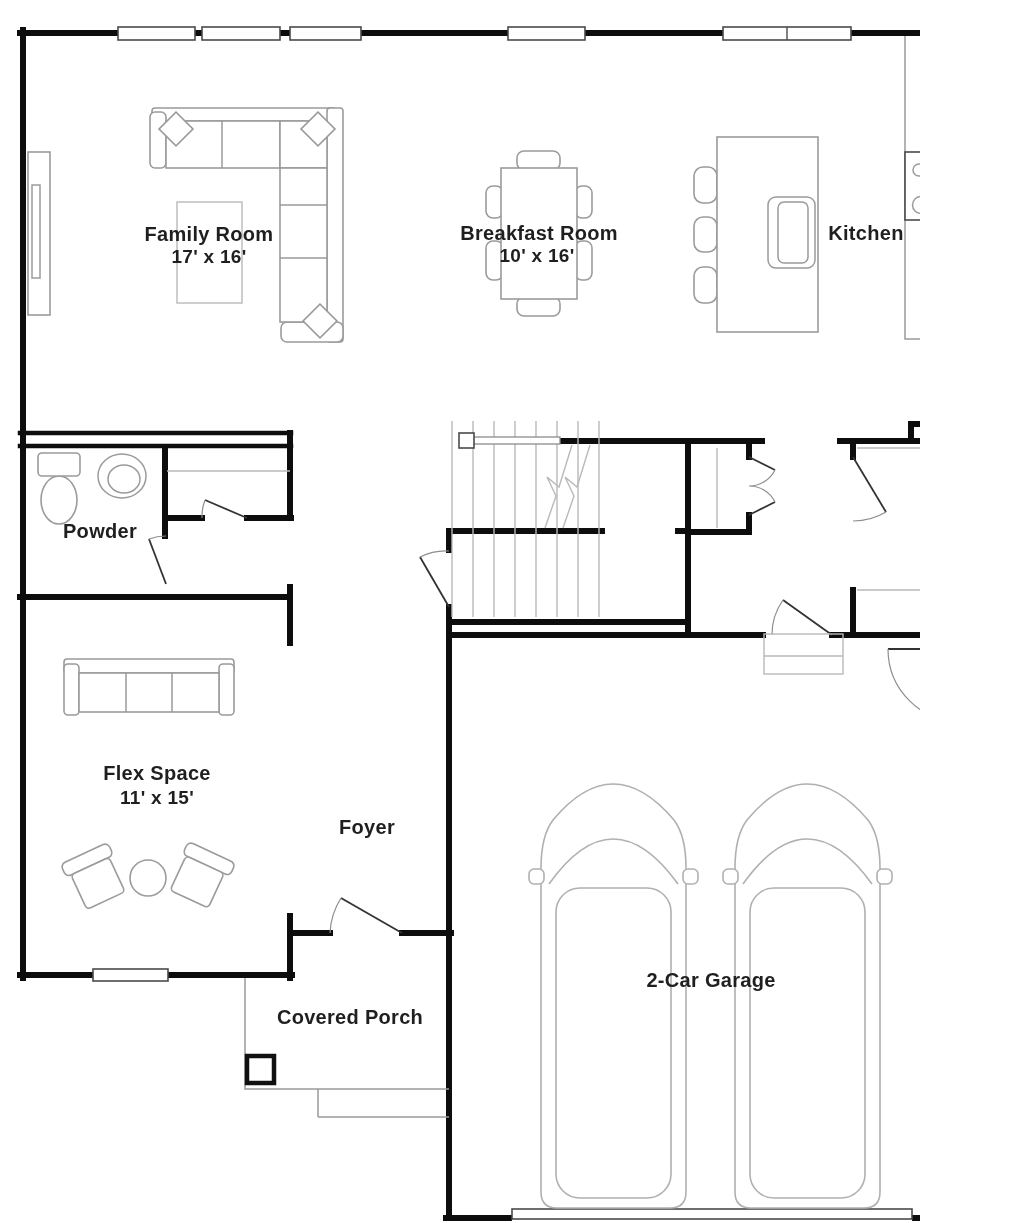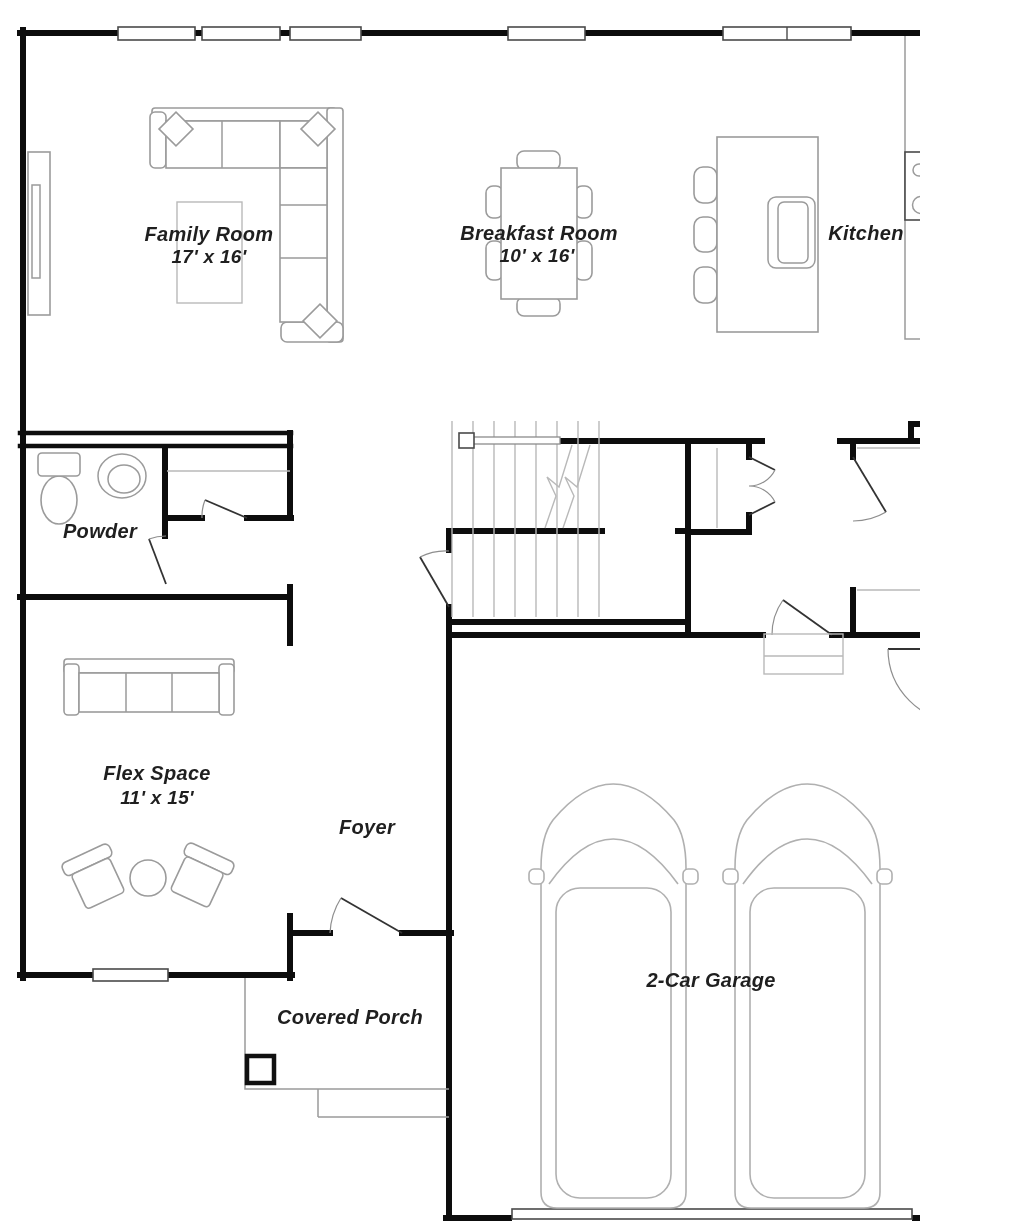--- a/index.html
+++ b/index.html
@@ -1,20 +1,20 @@
 <!DOCTYPE html>
 <html style="--wall: #0d0d0d; --furniture: #9b9b9b; --furniture-light: #b9b9b9; --door: #333333; --text: #1f1f1f; --window-border: #4a4a4a; --car: #b0b0b0; --bg: #ffffff;"><head>
 <meta charset="utf-8">
 <style>
   :root{
     --wall:#0d0d0d; --furniture:#9b9b9b; --furniture-light:#b9b9b9;
     --door:#333333; --text:#1f1f1f; --window-border:#4a4a4a; --car:#b0b0b0; --bg:#ffffff;
   }
   html,body{margin:0;padding:0;background:#fff;}
-  .plan-wrap{width:920px;height:1223px;background:var(--bg);position:relative;overflow:hidden;font-style:italic;}
+  .plan-wrap{width:920px;height:1223px;background:var(--bg);position:relative;overflow:hidden;}
   svg{display:block;}
   .w6{stroke:var(--wall);stroke-width:6;fill:none;stroke-linecap:square;}
   .w45{stroke:var(--wall);stroke-width:4.5;fill:none;stroke-linecap:square;}
   .er{fill:var(--bg);stroke:none;}
   .win{fill:var(--bg);stroke:var(--window-border);stroke-width:1.6;}
   .winl{stroke:var(--window-border);stroke-width:1.4;fill:none;}
   .door{stroke:var(--door);stroke-width:1.8;fill:none;}
   .arc{stroke:#8e8e8e;stroke-width:1.2;fill:none;}
   .fur{stroke:var(--furniture);stroke-width:1.6;fill:var(--bg);}
   .furo{stroke:var(--furniture);stroke-width:1.5;fill:none;}

